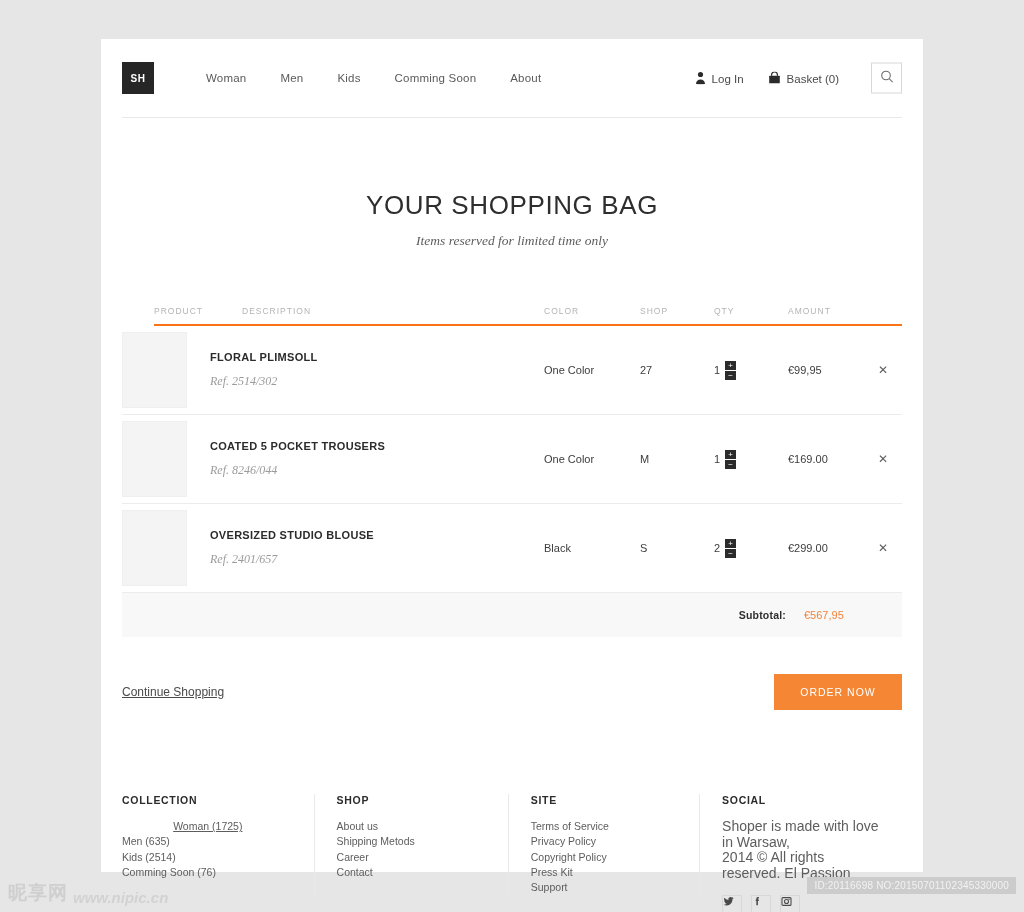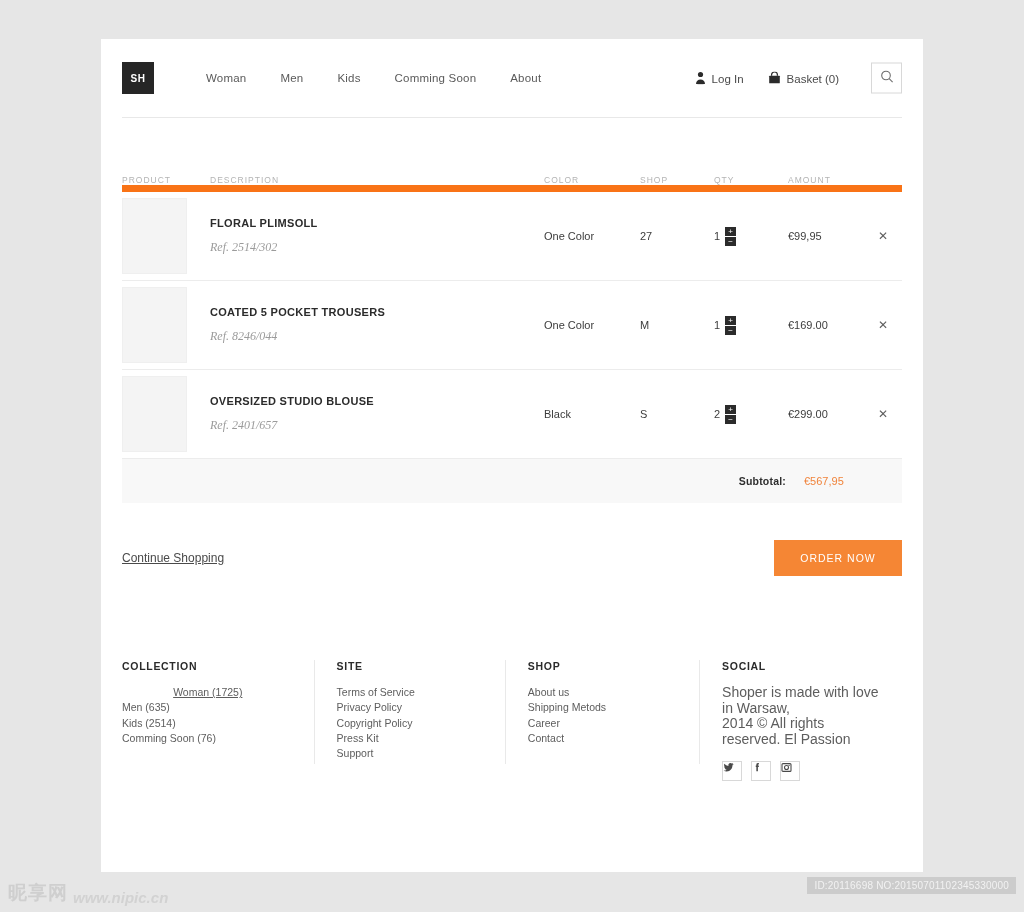--- a/index.html
+++ b/index.html
@@ -86,25 +86,26 @@
     font-style: italic;
     font-size: 13.5px;
     color: #5d5d5d;
   }
 
   
   .cart { margin: 57px 21px 0 21px; }
   .cart-head {
     display: flex;
     align-items: flex-end;
-    padding-bottom: 0;
-    border-bottom: 7px solid #f97316;
+    padding-bottom: 8px;
+    border-bottom: 2px solid #f97316;
     font-size: 8.5px;
     letter-spacing: 1px;
     color: #b4b4b4;
+    margin-left: 32px;
   }
   .c-product  { width: 88px; }
   .c-desc     { flex: 1; }
   .c-color    { width: 96px; text-align: left; }
   .c-size     { width: 74px; text-align: left; }
   .c-qty      { width: 74px; text-align: left; }
   .c-amount   { width: 90px; text-align: left; }
   .c-remove   { width: 24px; }
 
   .cart-row {
@@ -311,20 +312,24 @@
         <span>
           <svg width="14" height="14" viewBox="0 0 14 14">
               <circle cx="6" cy="6" r="4.3" fill="none" stroke="#6e6e6e" stroke-width="1.1"></circle>
               <line x1="9.2" y1="9.2" x2="12.6" y2="12.6" stroke="#6e6e6e" stroke-width="1.1"></line>
             </svg>
         </span>
       </div>
     </div>
   </div>
 
+  <div class="title-block">
+    <h1 class="page-title">YOUR SHOPPING BAG</h1>
+    <div class="page-subtitle">Items reserved for limited time only</div>
+  </div>
 
   <div class="cart">
 
     <div class="cart-head">
       <div class="c-product">PRODUCT</div>
       <div class="c-desc">DESCRIPTION</div>
       <div class="c-color">COLOR</div>
       <div class="c-size">SHOP</div>
       <div class="c-qty">QTY</div>
       <div class="c-amount">AMOUNT</div>
@@ -420,35 +425,35 @@
   <div class="footer">
 
     <div class="fcol c1">
       <div class="fhead">COLLECTION</div>
       <a href="#" class="active">Woman (1725)</a>
       <a href="#">Men (635)</a>
       <a href="#">Kids (2514)</a>
       <a href="#">Comming Soon (76)</a>
     </div>
 
+    <div class="fcol c3">
+      <div class="fhead">SHOP</div>
+      <a href="#">About us</a>
+      <a href="#">Shipping Metods</a>
+      <a href="#">Career</a>
+      <a href="#">Contact</a>
+    </div>
+
     <div class="fcol c2">
       <div class="fhead">SITE</div>
       <a href="#">Terms of Service</a>
       <a href="#">Privacy Policy</a>
       <a href="#">Copyright Policy</a>
       <a href="#">Press Kit</a>
       <a href="#">Support</a>
-    </div>
-
-    <div class="fcol c3">
-      <div class="fhead">SHOP</div>
-      <a href="#">About us</a>
-      <a href="#">Shipping Metods</a>
-      <a href="#">Career</a>
-      <a href="#">Contact</a>
     </div>
 
     <div class="fcol c4">
       <div class="fhead">SOCIAL</div>
       <div class="ftext-block">Shoper is made with love in Warsaw,</div>
       <div class="ftext-block">2014 © All rights reserved. El Passion</div>
       <div class="social-icons">
         <a href="#" class="sbox">
           <svg width="11" height="11" viewBox="0 0 11 11">
               <path d="M10.4 1.9c-.36.16-.75.27-1.16.32.42-.25.74-.65.89-1.12-.39.23-.82.4-1.28.49A2.02 2.02 0 0 0 5.4 3.43c0 .16.02.31.05.46A5.73 5.73 0 0 1 1.29 1.78a2.02 2.02 0 0 0 .63 2.69c-.33-.01-.64-.1-.91-.25v.03c0 .98.7 1.79 1.62 1.98-.17.05-.35.07-.53.07-.13 0-.26-.01-.38-.04.26.8 1 1.39 1.89 1.4A4.05 4.05 0 0 1 .6 8.52c.89.57 1.95.9 3.08.9 3.7 0 5.72-3.06 5.72-5.72l-.01-.26c.4-.28.73-.63 1.01-1.04z" fill="#4a4a4a"></path>

